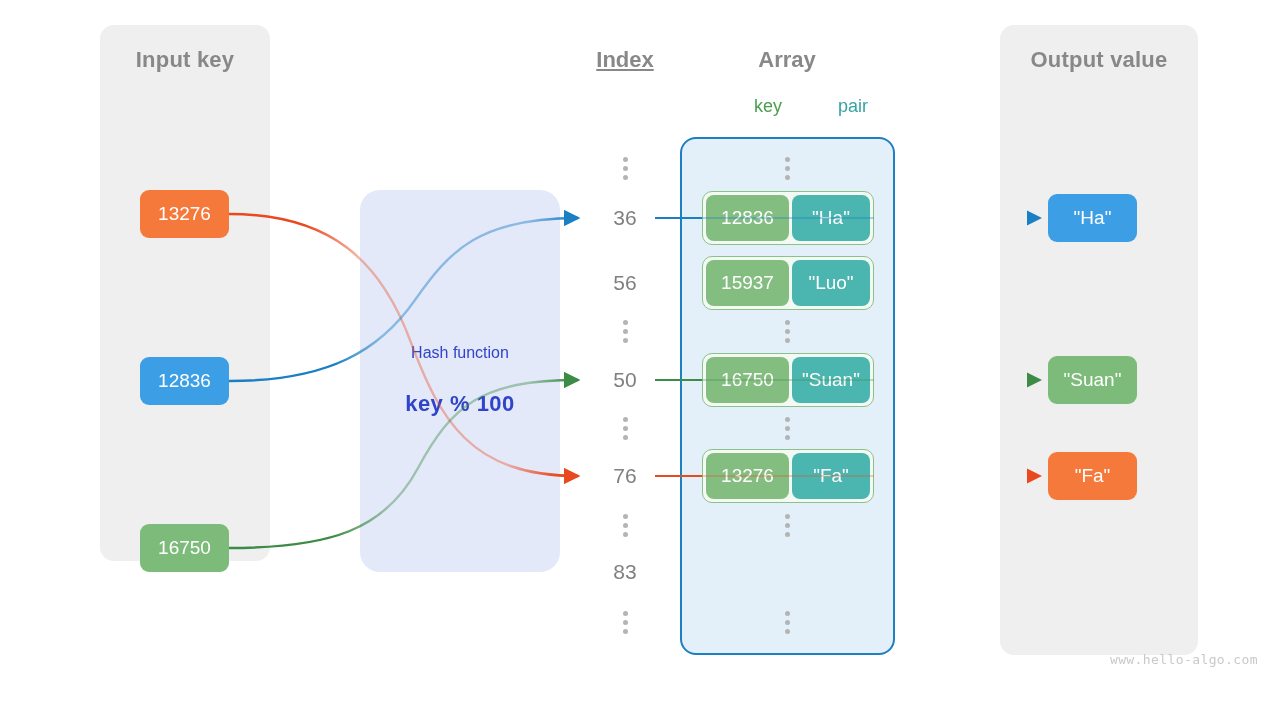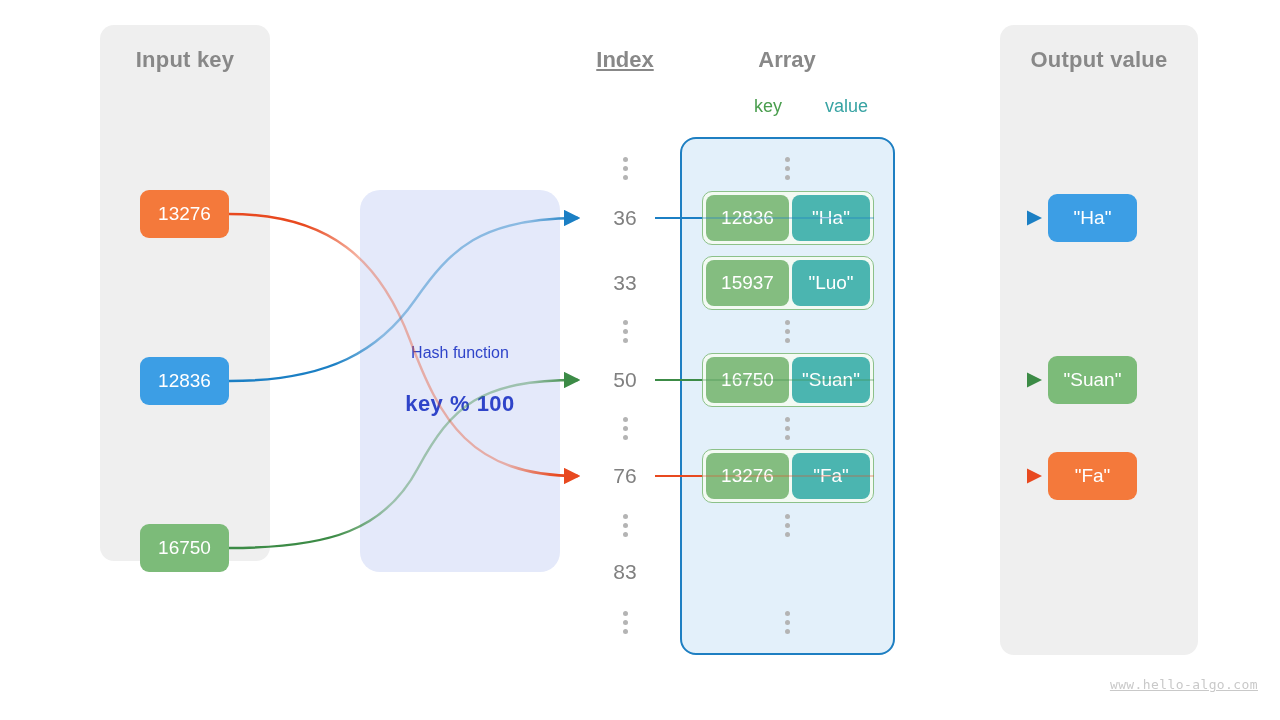--- a/index.html
+++ b/index.html
@@ -185,26 +185,25 @@
     top: 669px;
     width: 700px;
     text-align: center;
     font-size: 20px;
     color: #707070;
     white-space: nowrap;
   }
   #watermark {
     position: absolute;
     right: 22px;
-    top: 677px;
+    top: 652px;
     font-family: "DejaVu Sans Mono", monospace;
     font-size: 13px;
     color: #c9c9c9;
     letter-spacing: .4px;
-    text-decoration: underline;
   }
 </style>
 </head>
 <body>
 
 <div id="stage">
 
   <div class="panel" id="panel-input">
     <div class="panel-title">Input key</div>
   </div>
@@ -213,21 +212,21 @@
   <div class="pill blue in-pill" style="top:357px">12836</div>
   <div class="pill green in-pill" style="top:524px">16750</div>
 
   <div id="hash-box"></div>
   <div class="hash-text" id="hash-title">Hash function</div>
   <div class="hash-text" id="hash-expr">key % 100</div>
 
   <div class="col-head" id="head-index">Index</div>
   <div class="col-head" id="head-array">Array</div>
   <div class="kv-head" id="head-key">key</div>
-  <div class="kv-head" id="head-value">value</div>
+  <div class="kv-head" id="head-value">pair</div>
 
   <div id="array-box"></div>
 
   <div class="vdots idx" style="top:157px">
     <i></i>
       <i></i>
       <i></i>
     </div>
   <div class="vdots idx" style="top:320px">
     <i></i>
@@ -270,21 +269,21 @@
       <i></i>
       <i></i>
     </div>
   <div class="vdots array" style="top:611px">
     <i></i>
       <i></i>
       <i></i>
     </div>
 
   <div class="index-label" style="top:206px">36</div>
-  <div class="index-label" style="top:271px">33</div>
+  <div class="index-label" style="top:271px">56</div>
   <div class="index-label" style="top:368px">50</div>
   <div class="index-label" style="top:464px">76</div>
   <div class="index-label" style="top:560px">83</div>
 
   <div class="bucket" style="top:191px">
     <div class="cell key">12836</div>
     <div class="cell value">"Ha"</div>
   </div>
   <div class="bucket" style="top:256px">
     <div class="cell key">15937</div>

